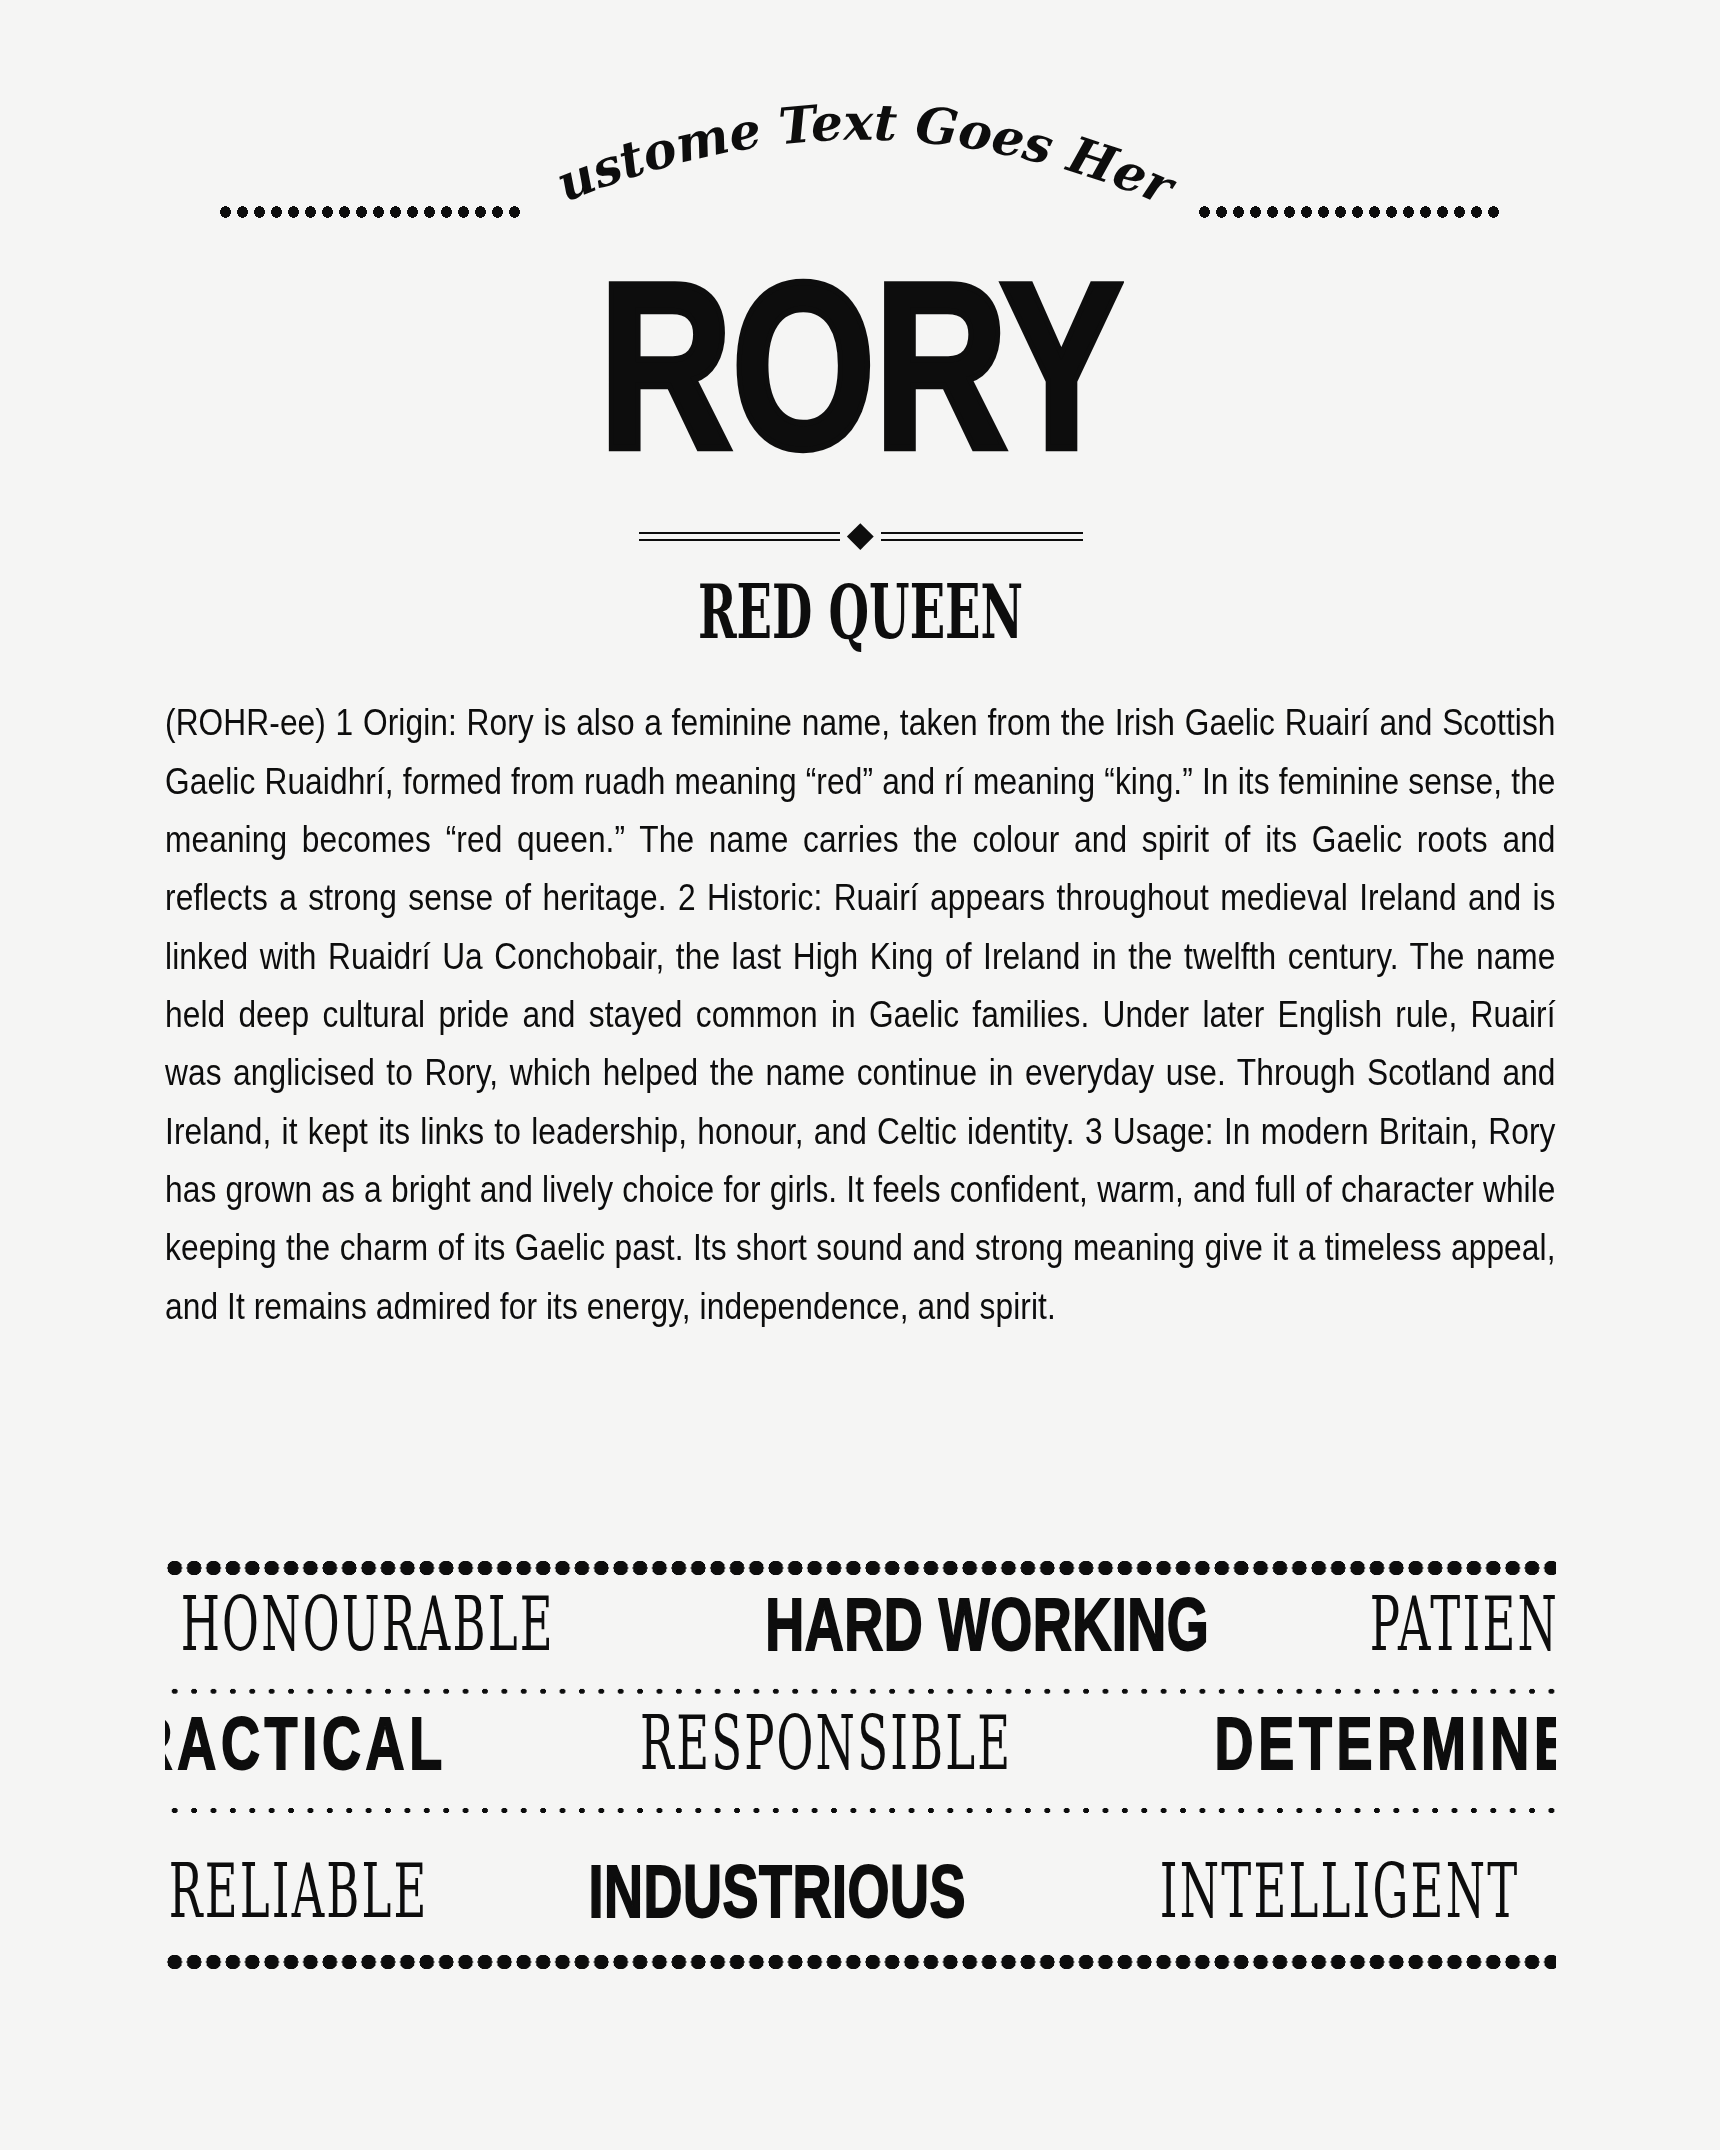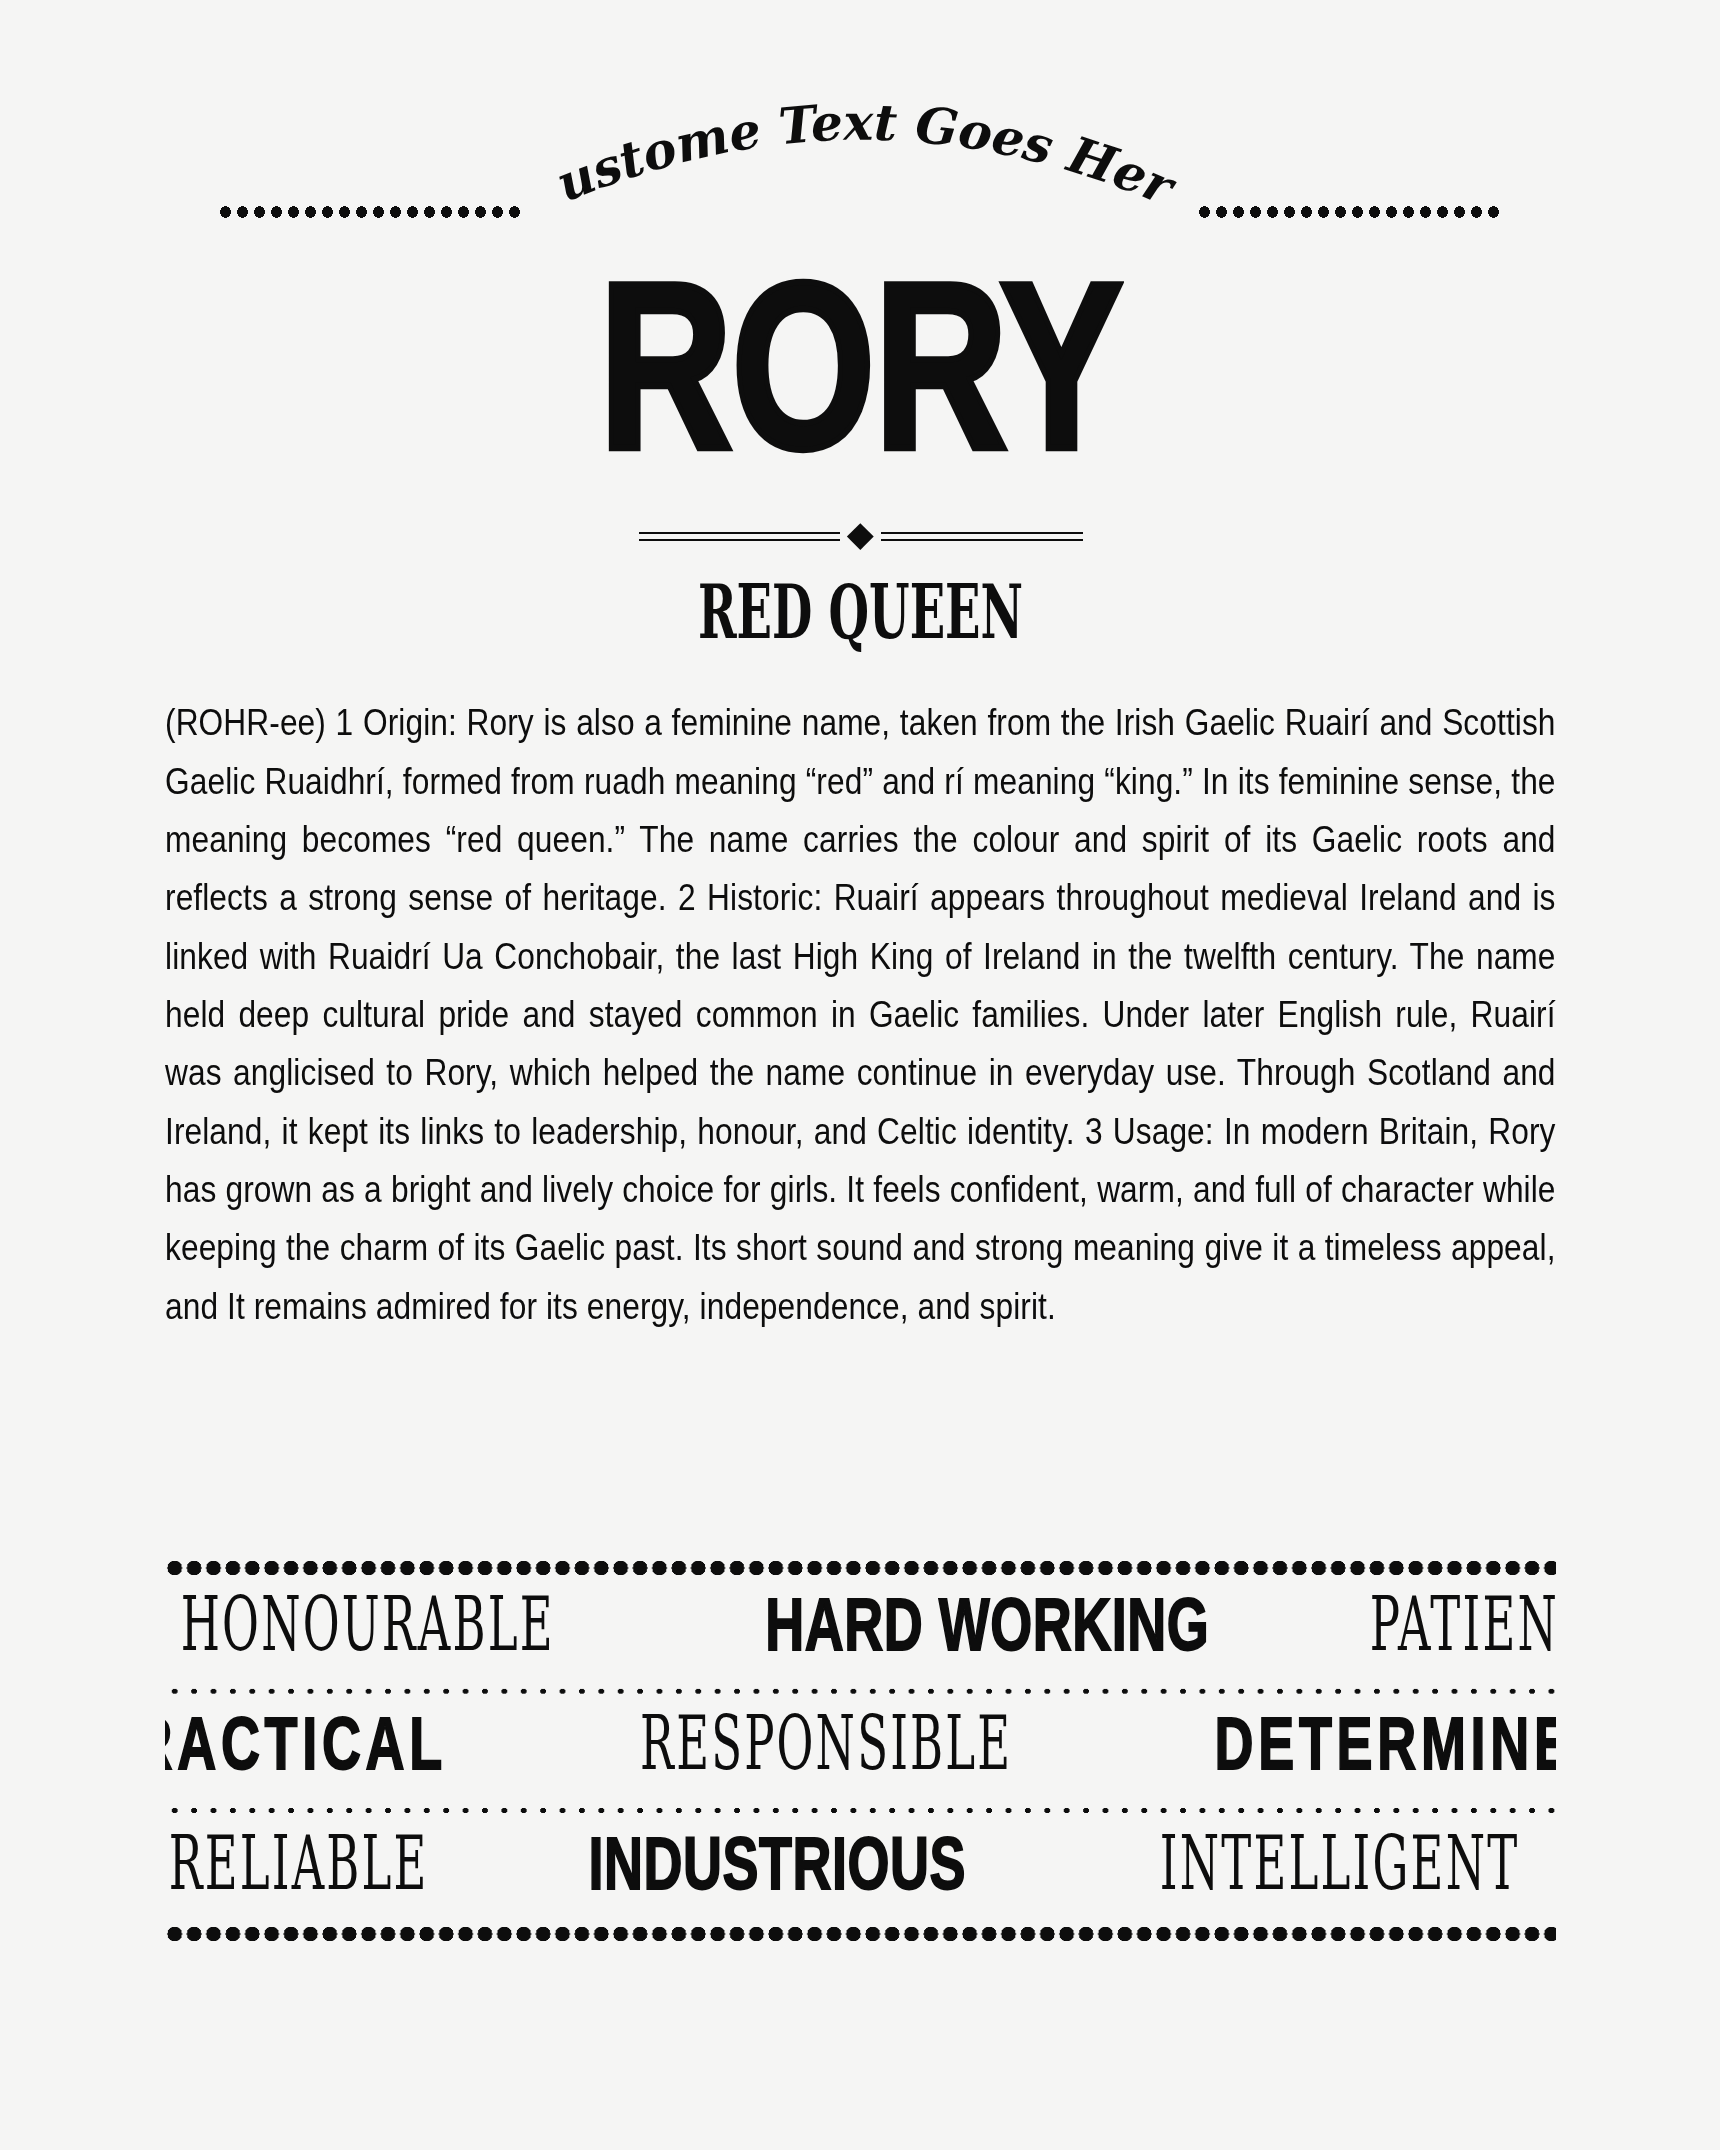--- a/index.html
+++ b/index.html
@@ -152,21 +152,21 @@
   .trait-row {
     display: flex;
     align-items: baseline;
     justify-content: center;
     white-space: nowrap;
     height: 108px;
     overflow: hidden;
   }
   .trait-row.r1 { padding-top: 2.9px; }
   .trait-row.r2 { padding-top: 2.9px; }
-  .trait-row.r3 { padding-top: 2.9px; }
+  .trait-row.r3 { padding-top: 2.9px; margin-top: 28px; }
 
   .trait {
     font-size: 75px;
     line-height: 1.22;
     color: #0d0d0d;
     display: inline-block;
   }
   .trait.slab {
     font-family: "DejaVu Serif", "Liberation Serif", serif;
     font-weight: 400;

